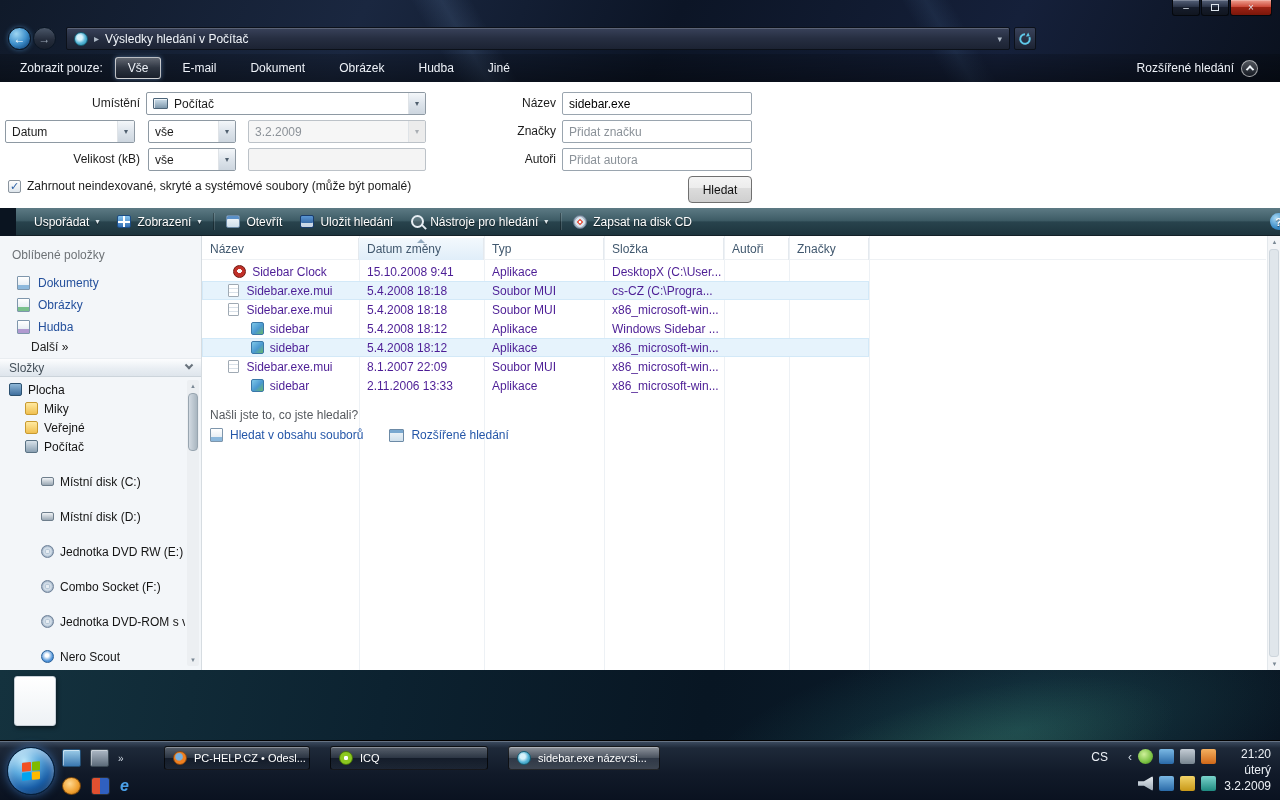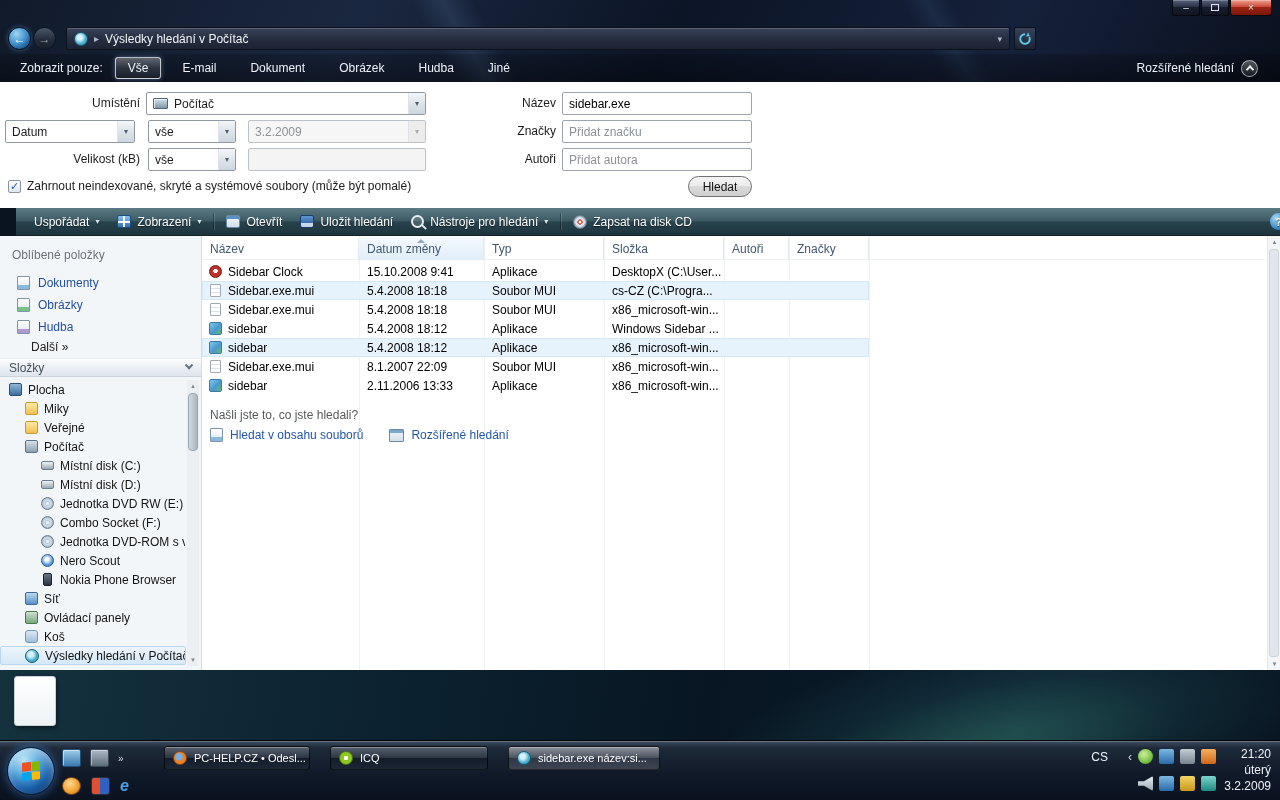--- a/index.html
+++ b/index.html
@@ -57,21 +57,21 @@
   .combo { position:absolute; height:23px; background:#fff; border:1px solid #8e99a3; border-radius:2px;
     display:flex; align-items:center; padding-left:6px; overflow:hidden; }
   .combo .arrowseg { margin-left:auto; width:17px; align-self:stretch; border-left:1px solid #dfe3e7;
     background:linear-gradient(#f4f7fa,#dde4eb 50%,#cdd6df); display:flex; align-items:center; justify-content:center; color:#50606f; font-size:8px; }
   .combo.disabled { background:#f6f6f6; border-color:#bcc2c8; color:#8c9298; }
   .combo.disabled .arrowseg { background:#ececec; color:#a8adb2; }
   .txt { position:absolute; height:23px; border:1px solid #9aa5af; border-radius:2px; padding:0 6px;
     font:12px "Liberation Sans","DejaVu Sans",sans-serif; color:#000; }
   .txt::placeholder { color:#8b9299; opacity:1; }
   .txt:disabled { background:#f4f4f4; border-color:#bcc2c8; }
-  .vbtn { position:absolute; height:21px; border:1px solid #707070; border-radius:11px;
+  .vbtn { position:absolute; height:27px; border:1px solid #707070; border-radius:4px;
     background:linear-gradient(#f4f4f4 0%,#ececec 45%,#dcdcdc 46%,#cfcfcf 100%);
     font:12px "Liberation Sans","DejaVu Sans",sans-serif; color:#111; }
   .cbrow { position:absolute; left:8px; top:97px; display:flex; align-items:center; gap:6px; }
   .cb { width:13px; height:13px; border:1px solid #8a949e; border-radius:2px; background:linear-gradient(#fdfdfd,#dfe6ec);
     color:#2a5fa5; font-size:11px; font-weight:bold; line-height:11px; text-align:center; }
   .ic-pc-small { width:15px; height:11px; border:1px solid #4c6478; border-radius:1px; margin-right:6px;
     background:linear-gradient(#cfe0ec,#7e98ac); box-shadow:inset 1px 1px 0 rgba(255,255,255,.7); }
 
   
   .toolbar { position:absolute; top:208px; left:16px; width:1280px; height:28px; display:flex; align-items:center; padding:0 9px;
@@ -95,40 +95,40 @@
   .content { position:absolute; top:236px; left:0; width:1280px; height:434px; display:flex; background:#fff; }
   .sidebar { position:relative; width:202px; background:#f3f6f9; border-right:1px solid #d6dce1; flex:none; }
   .fav-header { position:absolute; top:12px; left:12px; color:#6e7377; }
   .fav-item { position:absolute; left:0; width:186px; height:21px; display:flex; align-items:center; gap:8px; padding-left:17px; color:#24509c; }
   .more-link { position:absolute; top:104px; left:31px; color:#222; }
   .folders-band { position:absolute; top:122px; left:0; width:100%; height:19px; display:flex; align-items:center; padding:0 9px;
     background:linear-gradient(#fcfdfe,#e9eef3 55%,#dee5ec); border-top:1px solid #e9edf1; border-bottom:1px solid #ccd4db; color:#45505a; }
   .band-chev { margin-left:auto; width:6px; height:6px; border-right:2px solid #68727c; border-bottom:2px solid #68727c; transform:rotate(45deg) translate(-2px,-2px); }
   .tree { position:absolute; top:144px; left:0; right:15px; }
   .tree-item { height:19px; display:flex; align-items:center; gap:6px; color:#141414; white-space:nowrap; overflow:hidden; border:1px solid transparent; border-radius:2px; }
-  .ti-0 { padding-left:8px; } .ti-1 { padding-left:24px; } .ti-2 { padding-left:40px; }
+  .ti-0 { padding-left:8px; } .ti-1 { padding-left:24px; } .ti-2 { padding-left:40px;margin-top:16px; }
   .tree-item.selected { background:linear-gradient(#eef5fb,#d6e8f7); border-color:#b9d8f0; }
   .tree-scroll { position:absolute; top:144px; bottom:4px; right:2px; width:12px; background:#eceff2; border-radius:2px; }
   .scroll-arrow { position:absolute; left:0; width:12px; height:12px; color:#7a8894; font-size:6px; text-align:center; line-height:12px; }
   .sa-down { bottom:0; }
   .tree-thumb { position:absolute; top:13px; left:1px; width:10px; height:58px; border-radius:4px;
     background:linear-gradient(90deg,#d2dae2,#a9b6c0); border:1px solid #98a5b0; }
 
   .filearea { position:relative; flex:1; background:#fff; }
   .vline { position:absolute; top:0; bottom:0; width:1px; background:#edf1f5; }
   .lgrid { display:grid; grid-template-columns:157px 125px 120px 120px 65px 80px; }
   .list-header { position:absolute; top:2px; left:0; right:14px; height:22px; border-bottom:1px solid #eef1f4; }
   .hcell { display:flex; align-items:center; padding:0 8px; color:#41586e; border-right:1px solid #e4e9ee; height:22px; position:relative; }
   .hcell.sorted { background:linear-gradient(#f3f9fd,#e0eef9); }
   .hcell.sorted::before { content:""; position:absolute; top:1px; left:50%; margin-left:-4px;
     border-left:4px solid transparent; border-right:4px solid transparent; border-bottom:4px solid #92aabf; }
   .rows { position:absolute; top:26px; left:0; width:667px; }
   .frow { height:19px; align-items:center; }
   .frow.hl { background:#e6f3fc; box-shadow:inset 0 0 0 1px #d3e9f8; }
-  .fcell { padding:0 8px; white-space:nowrap; overflow:hidden; color:#000000; }
+  .fcell { padding:0 8px; white-space:nowrap; overflow:hidden; color:#4c1d95;justify-content:center; }
   .fcell.name { display:flex; align-items:center; gap:6px; padding-left:7px; }
   .ric { width:13px; height:13px; flex:none; border-radius:2px; }
   .ric-clock { border-radius:50%; background:radial-gradient(circle at 50% 45%,#f8f8f8 0% 26%,#c03028 30% 100%); border:1px solid #701810; }
   .ric-mui { width:11px; height:13px; margin:0 1px; background:repeating-linear-gradient(#fff 0 3px,#d9e1e9 3px 4px); border:1px solid #a0aab4; border-radius:1px; }
   .ric-app { background:linear-gradient(135deg,#7ec8e8 0%,#4a98d0 55%,#68b868 100%); border:1px solid #3a78a8; }
   .footer-q { position:absolute; top:172px; left:8px; color:#55595e; }
   .footer-links { position:absolute; top:192px; left:8px; display:flex; gap:26px; }
   .flink { display:flex; align-items:center; gap:7px; color:#2456a8; }
   .fli-1 { width:13px; height:14px; background:linear-gradient(#fff,#dce6ee); border:1px solid #7e96ac; border-radius:1px; box-shadow:inset 0 -4px 0 #8cb8dc; }
   .fli-2 { width:15px; height:13px; background:linear-gradient(#f2f7fb,#cfe0ec); border:1px solid #6c8aa6; box-shadow:inset 0 3px 0 #79a8d0; border-radius:1px; }

